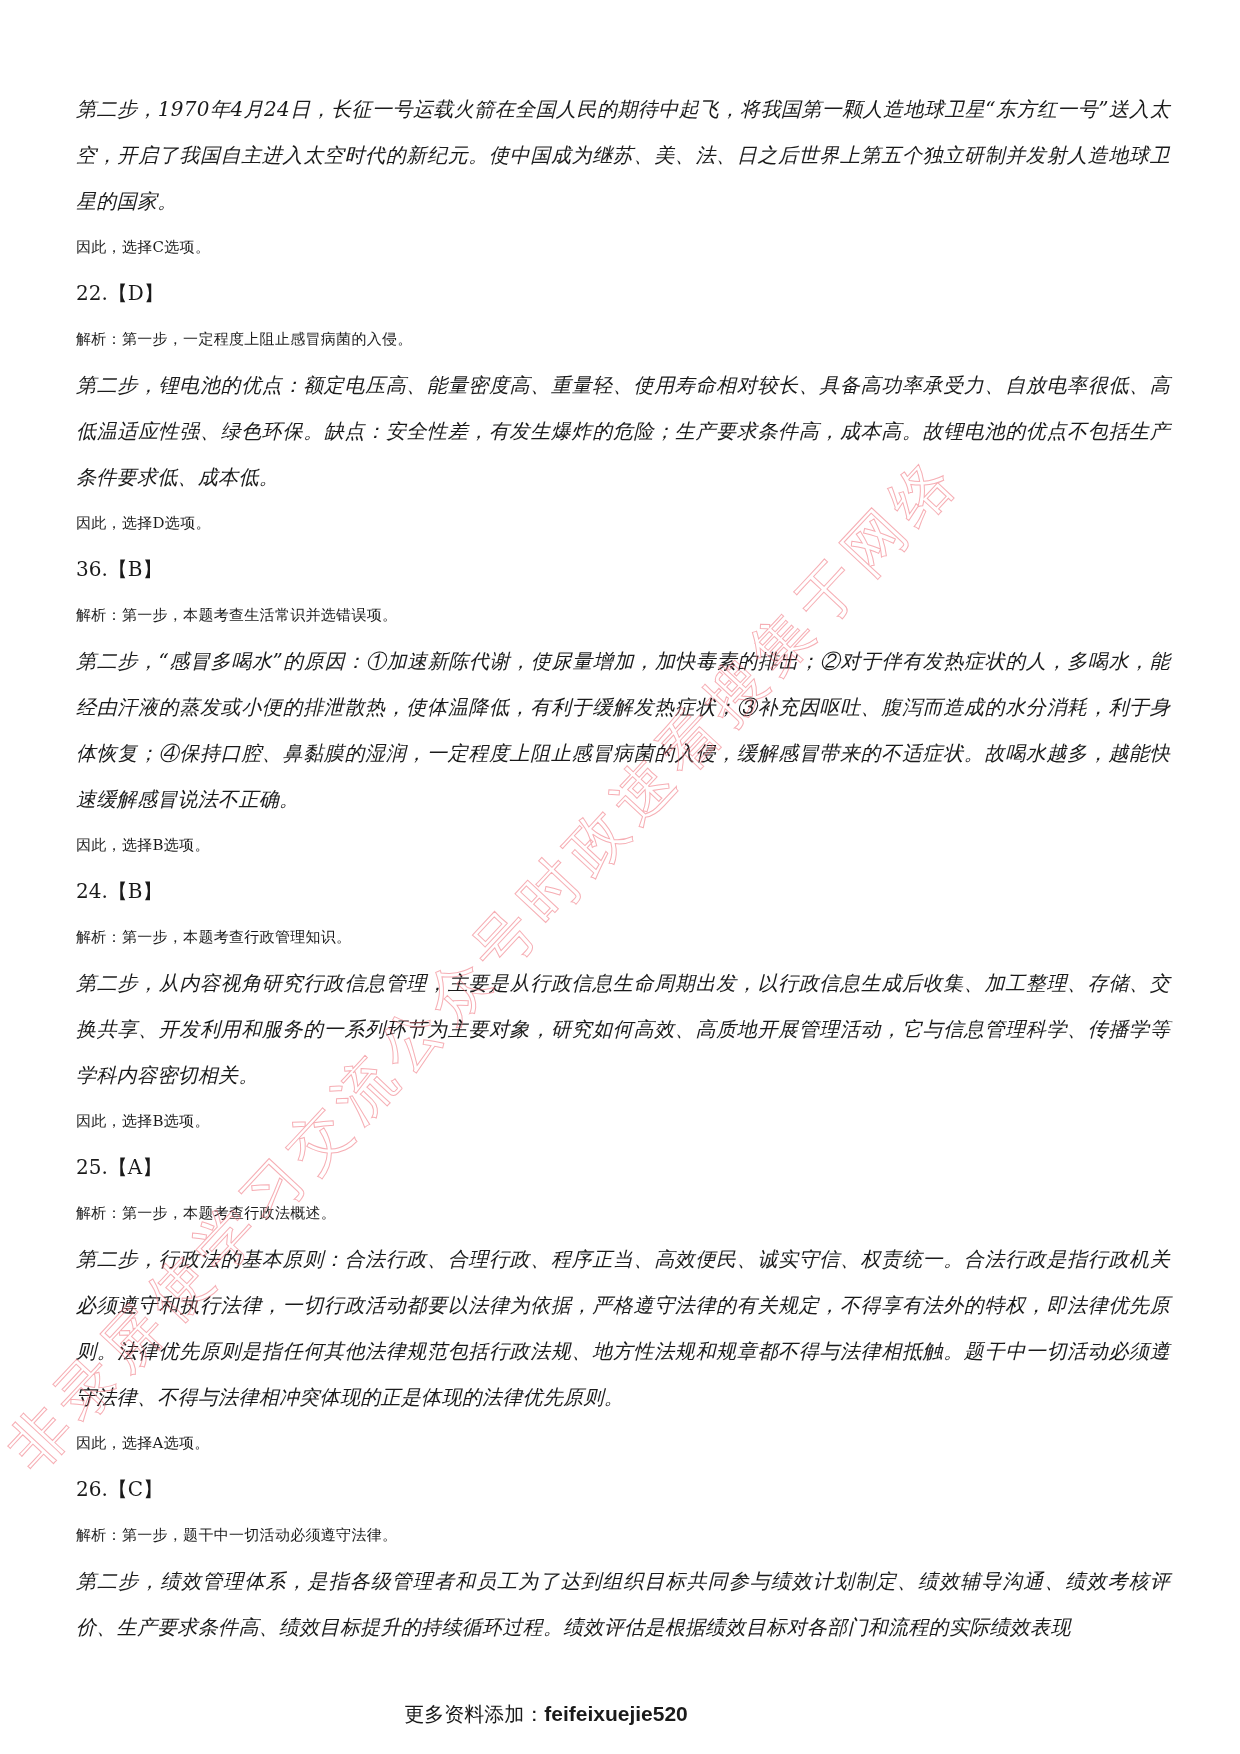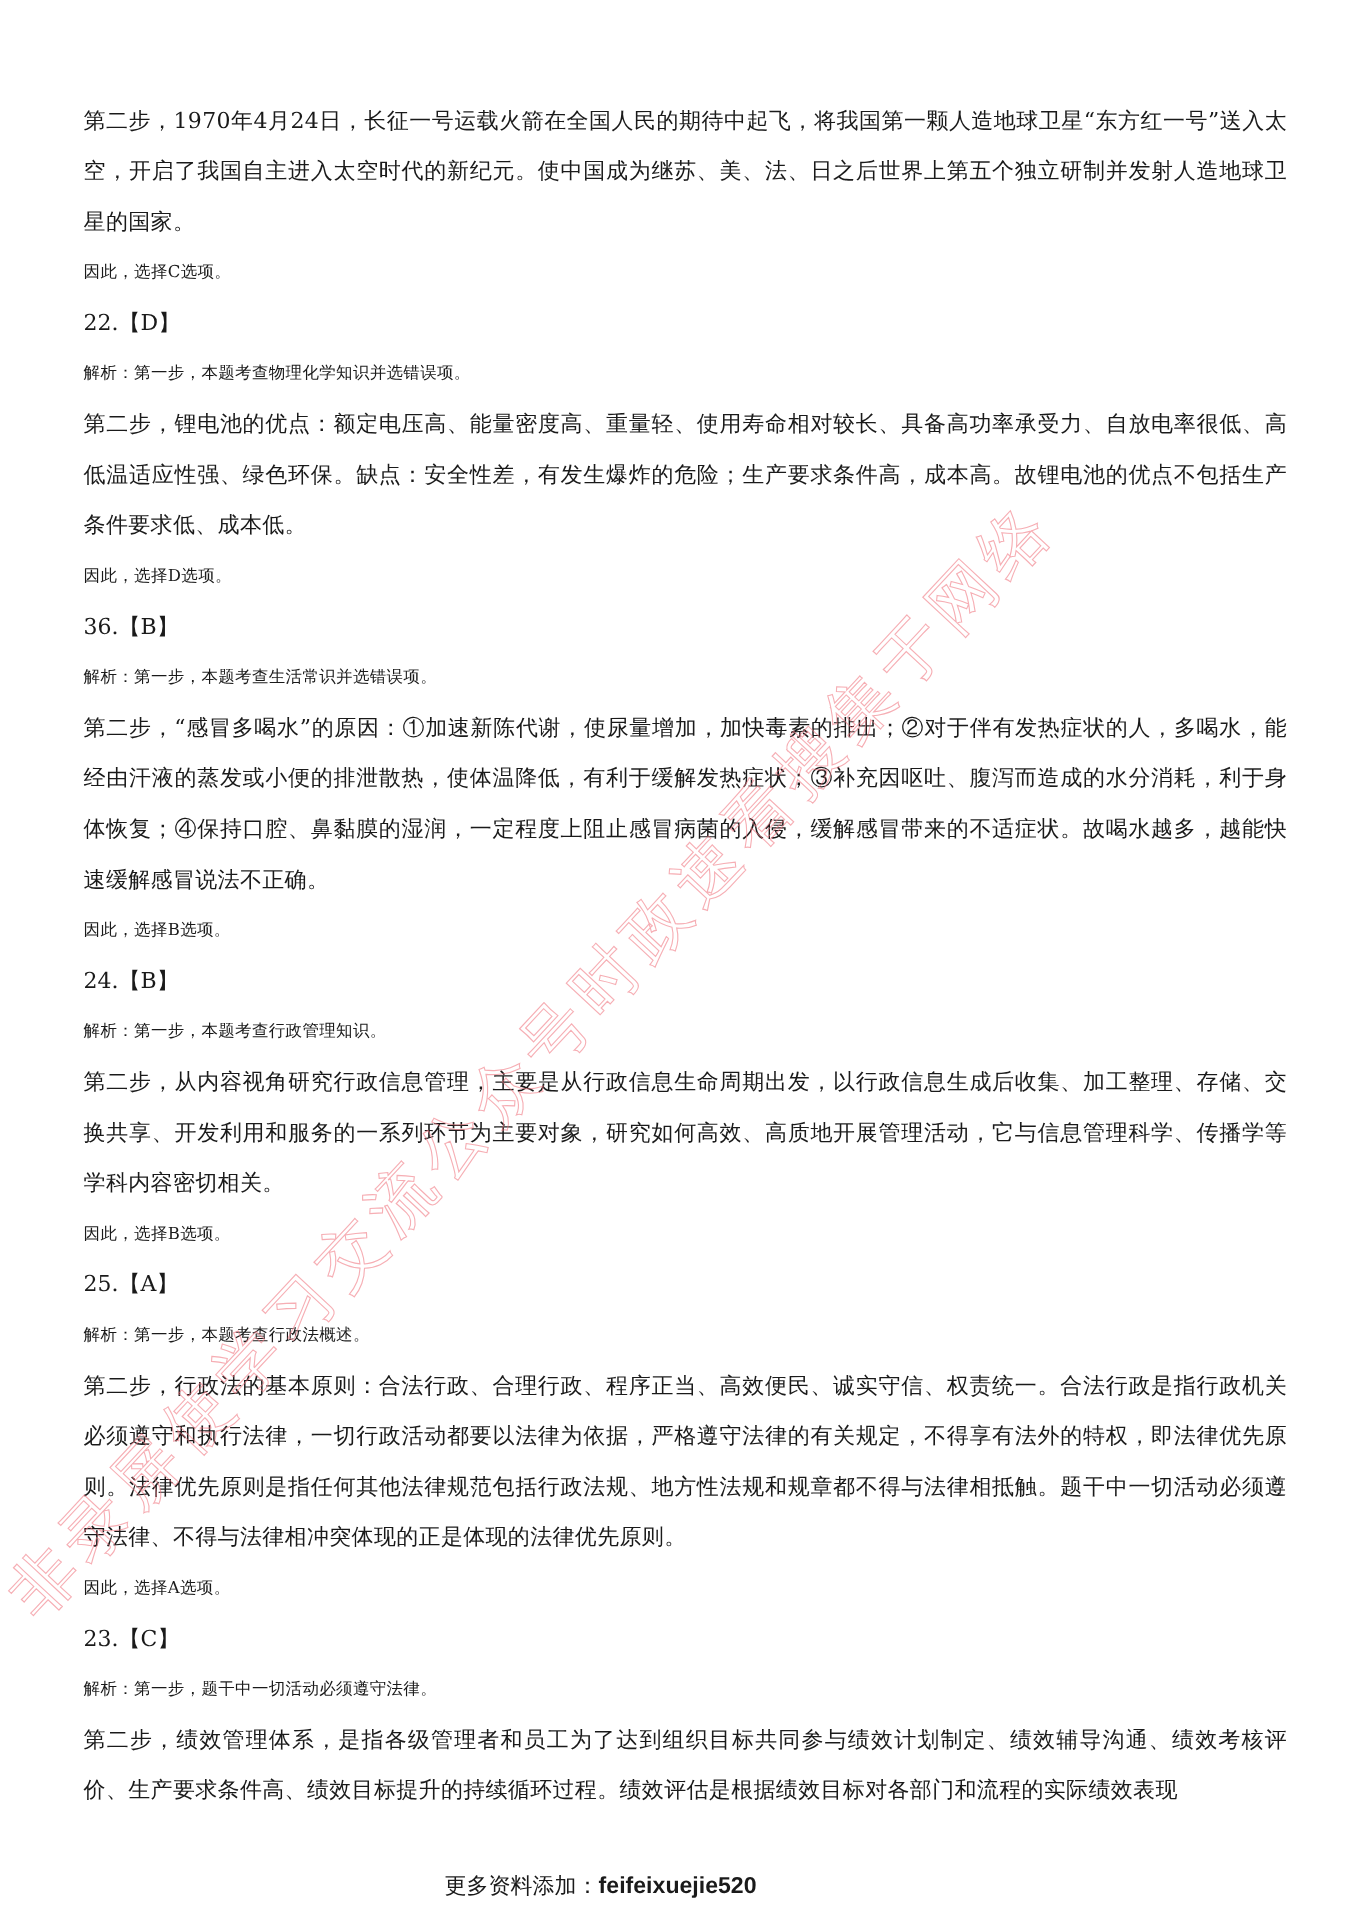--- a/index.html
+++ b/index.html
@@ -35,20 +35,21 @@
       white-space: nowrap;
       letter-spacing: 0.3px;
     }
     .para {
       font-size: 20px;
       line-height: 46px;
       text-align: justify;
       text-align-last: left;
       word-break: break-all;
       letter-spacing: 0.3px;
+      font-style: italic;
     }
     .q-head {
       font-size: 20px;
       line-height: 46px;
       height: 46px;
     }
     .watermark {
       position: absolute;
       color: rgba(240, 120, 130, 0.55);
       font-family: "DejaVu Sans", "Liberation Sans", sans-serif;
@@ -88,21 +89,21 @@
 
   <div class="content">
 
     <div>
       <div class="para">第二步，1970年4月24日，长征一号运载火箭在全国人民的期待中起飞，将我国第一颗人造地球卫星“东方红一号”送入太空，开启了我国自主进入太空时代的新纪元。使中国成为继苏、美、法、日之后世界上第五个独立研制并发射人造地球卫星的国家。</div>
       <div class="line">因此，选择C选项。</div>
     </div>
 
     <div>
       <div class="q-head">22.【D】</div>
-      <div class="line">解析：第一步，本题考查物理化学知识并选错误项。</div>
+      <div class="line">解析：第一步，一定程度上阻止感冒病菌的入侵。</div>
       <div class="para">第二步，锂电池的优点：额定电压高、能量密度高、重量轻、使用寿命相对较长、具备高功率承受力、自放电率很低、高低温适应性强、绿色环保。缺点：安全性差，有发生爆炸的危险；生产要求条件高，成本高。故锂电池的优点不包括生产条件要求低、成本低。</div>
       <div class="line">因此，选择D选项。</div>
     </div>
 
     <div>
       <div class="q-head">36.【B】</div>
       <div class="line">解析：第一步，本题考查生活常识并选错误项。</div>
       <div class="para">第二步，“感冒多喝水”的原因：①加速新陈代谢，使尿量增加，加快毒素的排出；②对于伴有发热症状的人，多喝水，能经由汗液的蒸发或小便的排泄散热，使体温降低，有利于缓解发热症状；③补充因呕吐、腹泻而造成的水分消耗，利于身体恢复；④保持口腔、鼻黏膜的湿润，一定程度上阻止感冒病菌的入侵，缓解感冒带来的不适症状。故喝水越多，越能快速缓解感冒说法不正确。</div>
       <div class="line">因此，选择B选项。</div>
     </div>
@@ -115,21 +116,21 @@
     </div>
 
     <div>
       <div class="q-head">25.【A】</div>
       <div class="line">解析：第一步，本题考查行政法概述。</div>
       <div class="para">第二步，行政法的基本原则：合法行政、合理行政、程序正当、高效便民、诚实守信、权责统一。合法行政是指行政机关必须遵守和执行法律，一切行政活动都要以法律为依据，严格遵守法律的有关规定，不得享有法外的特权，即法律优先原则。法律优先原则是指任何其他法律规范包括行政法规、地方性法规和规章都不得与法律相抵触。题干中一切活动必须遵守法律、不得与法律相冲突体现的正是体现的法律优先原则。</div>
       <div class="line">因此，选择A选项。</div>
     </div>
 
     <div>
-      <div class="q-head">23.【C】</div>
+      <div class="q-head">26.【C】</div>
       <div class="line">解析：第一步，题干中一切活动必须遵守法律。</div>
       <div class="para">第二步，绩效管理体系，是指各级管理者和员工为了达到组织目标共同参与绩效计划制定、绩效辅导沟通、绩效考核评价、生产要求条件高、绩效目标提升的持续循环过程。绩效评估是根据绩效目标对各部门和流程的实际绩效表现</div>
     </div>
 
   </div>
 
   <div class="watermark">非录屏使学习交流公众号时政速看搜集于网络</div>
 
   <div class="footer">
     <span class="label">更多资料添加：</span><span class="handle">feifeixuejie520</span>

